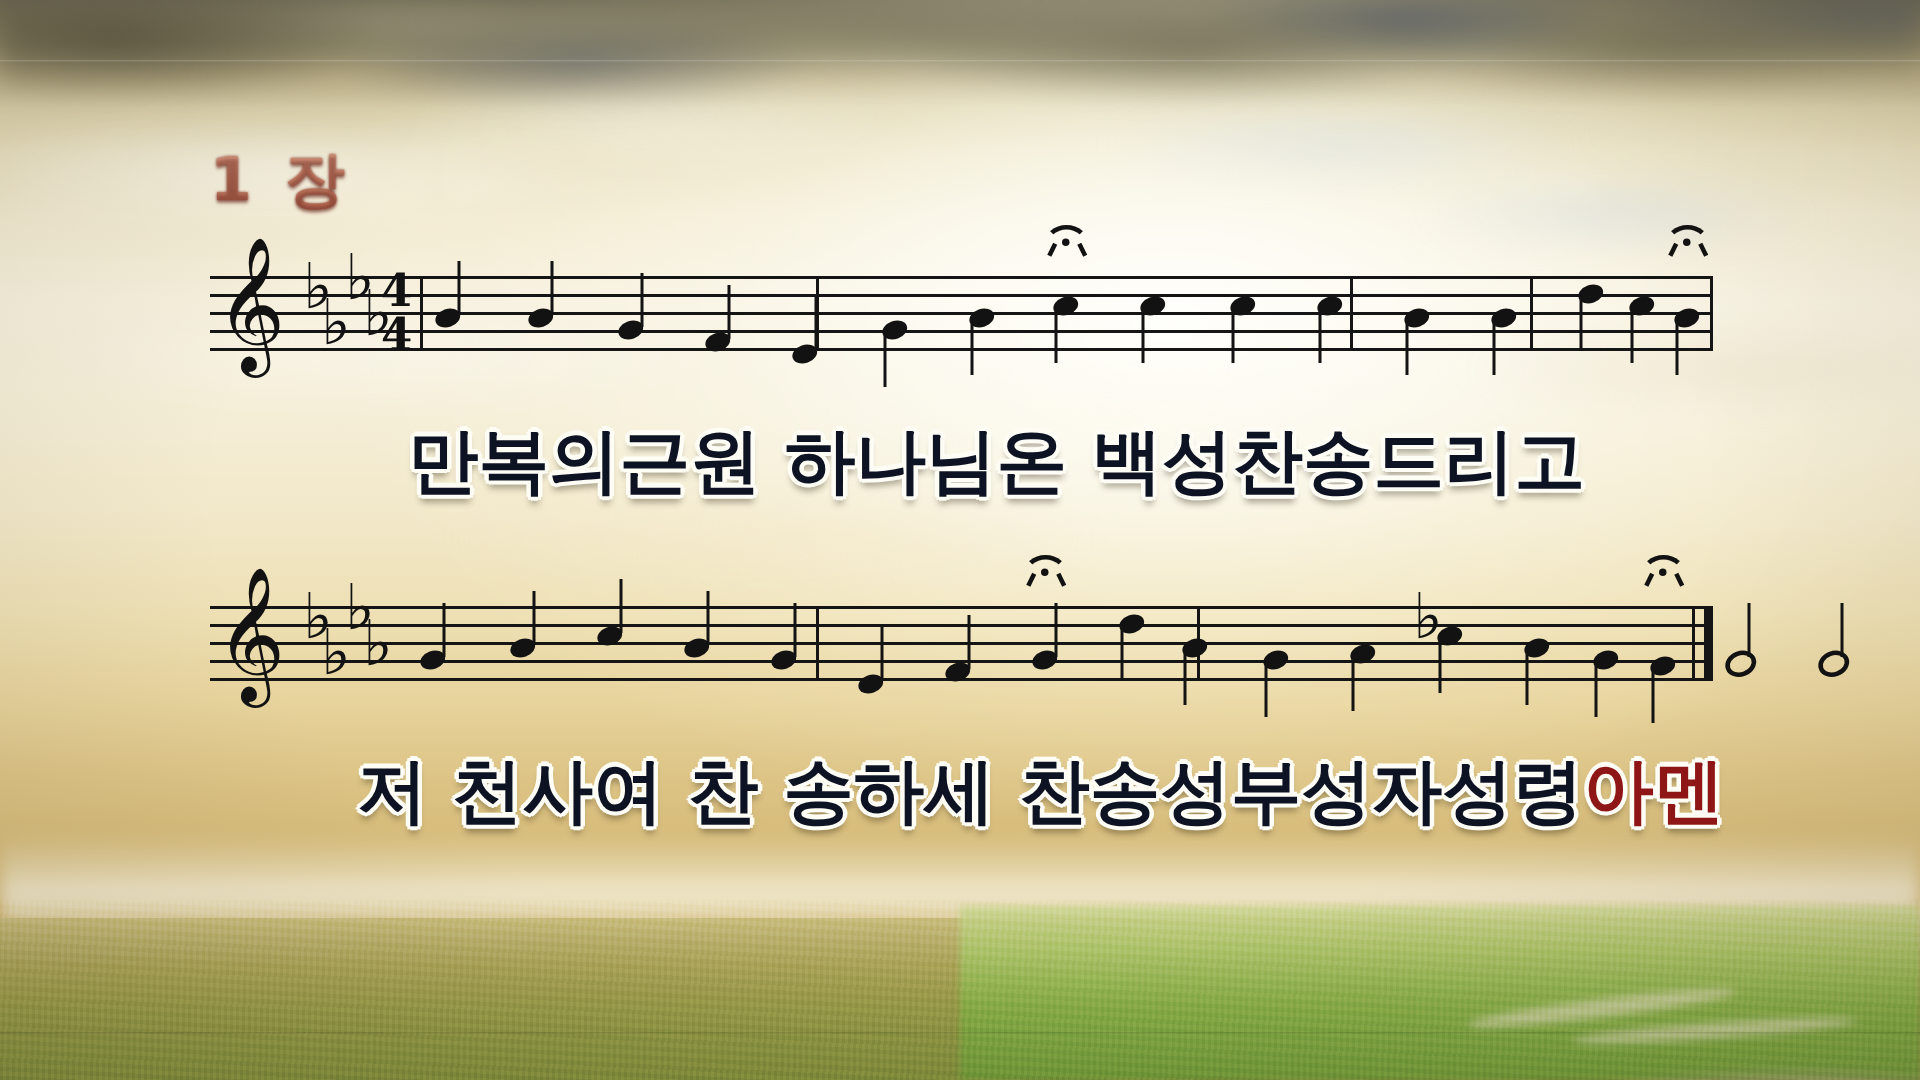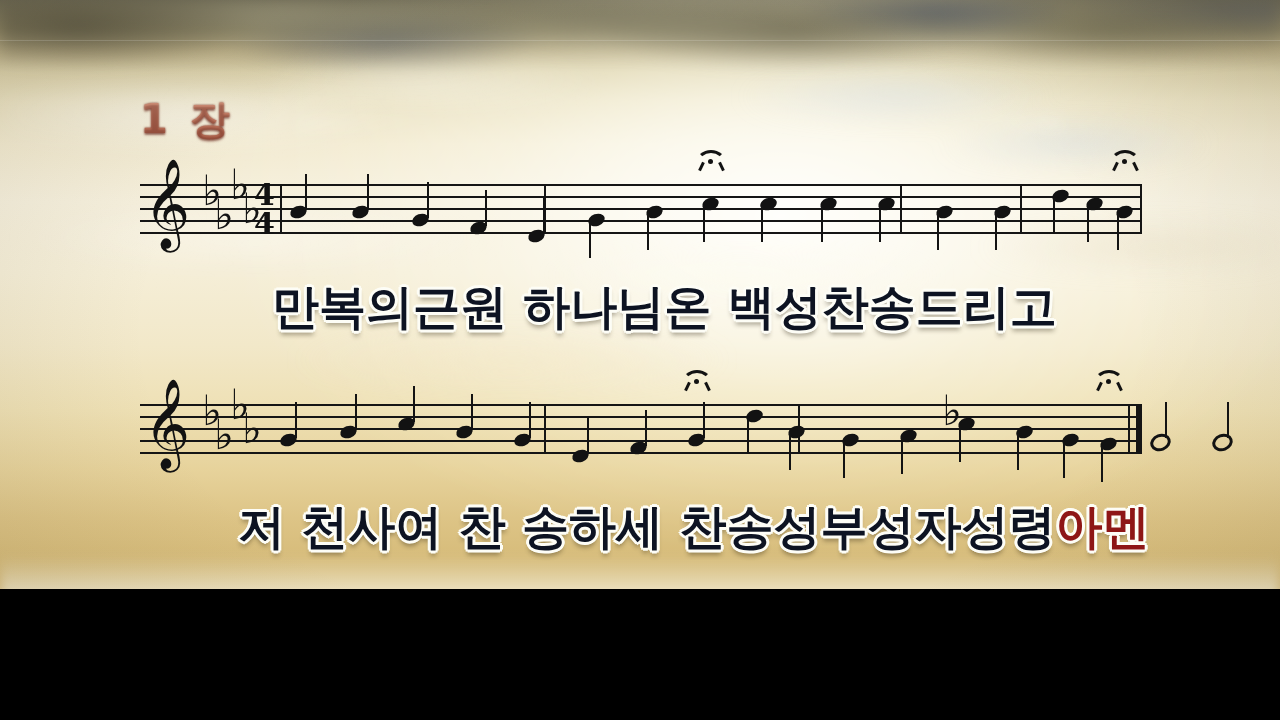--- a/index.html
+++ b/index.html
@@ -6,21 +6,21 @@
     margin: 0; padding: 0;
     width: 1280px; height: 720px;
     overflow: hidden;
     background: #000;
     font-family: "DejaVu Sans", "Liberation Sans", sans-serif;
   }
 
   
   #stage {
     position: relative;
-    width: 1280px; height: 589px;
+    width: 1280px; height: 720px;
     overflow: hidden;
   }
 
   
   .bg-layer { position: absolute; left: 0; top: 0; width: 1280px; height: 720px; }
 
   
   .bg-sky {
     background:
       linear-gradient(to bottom,

